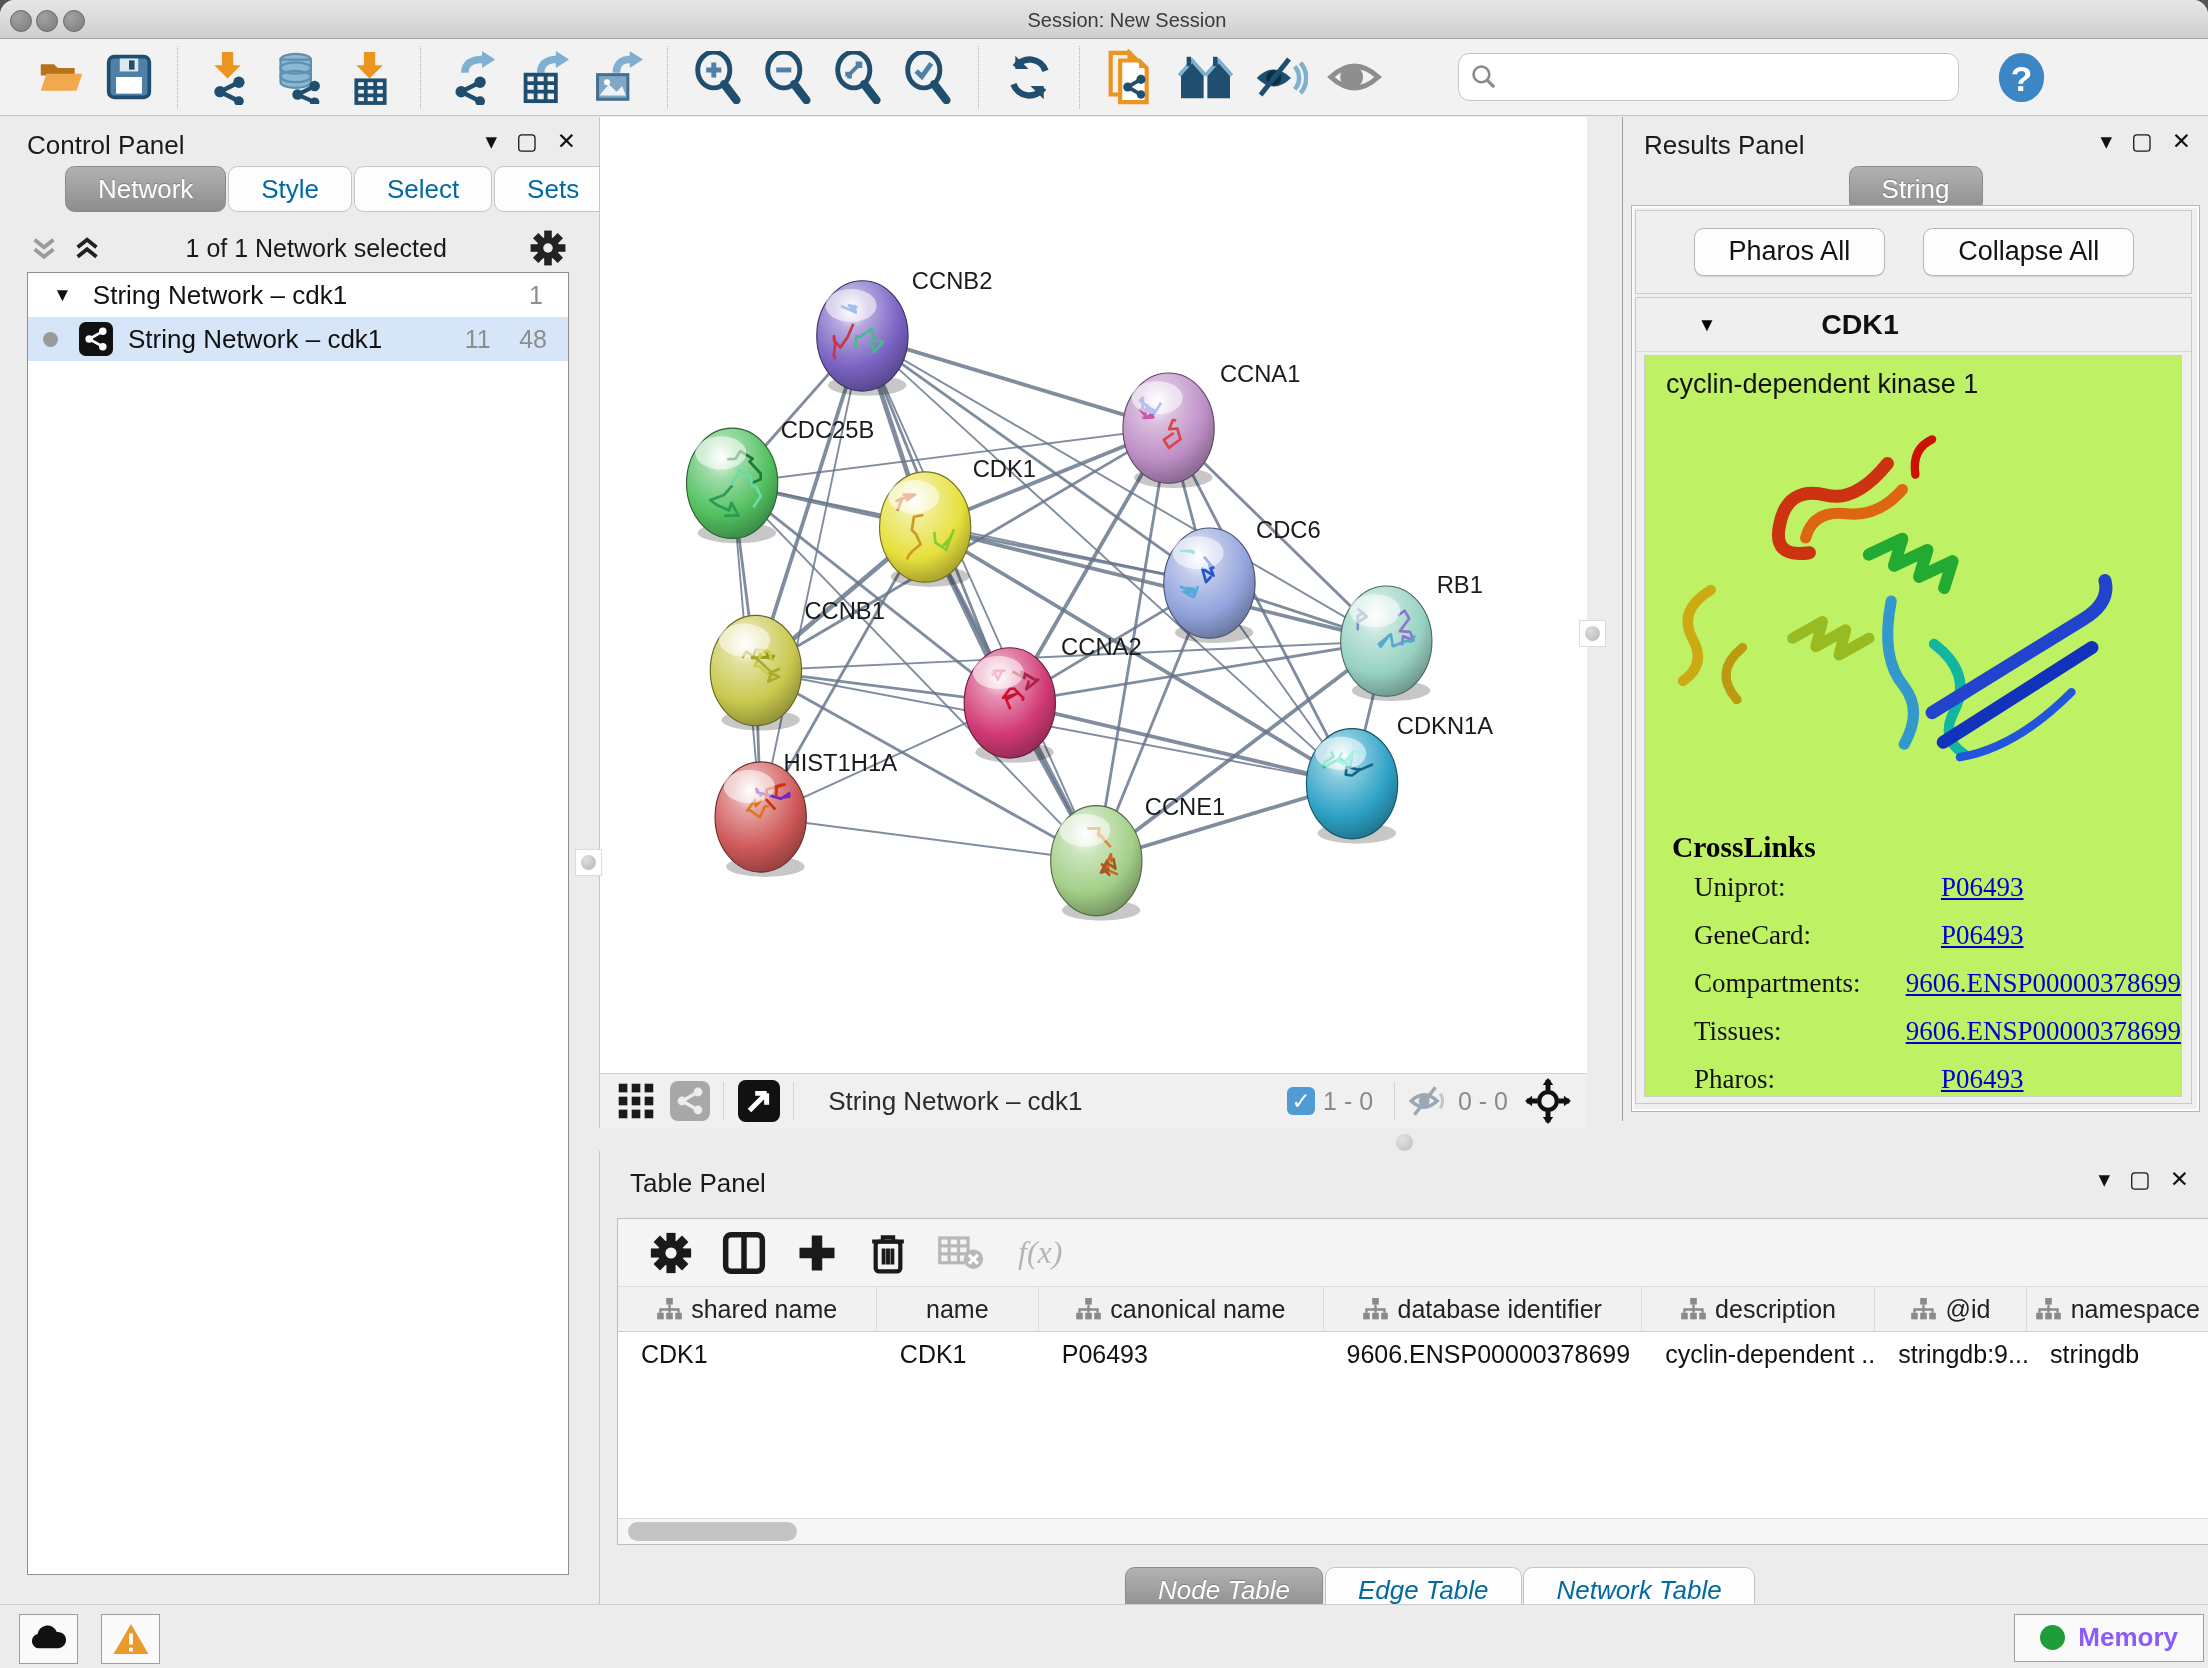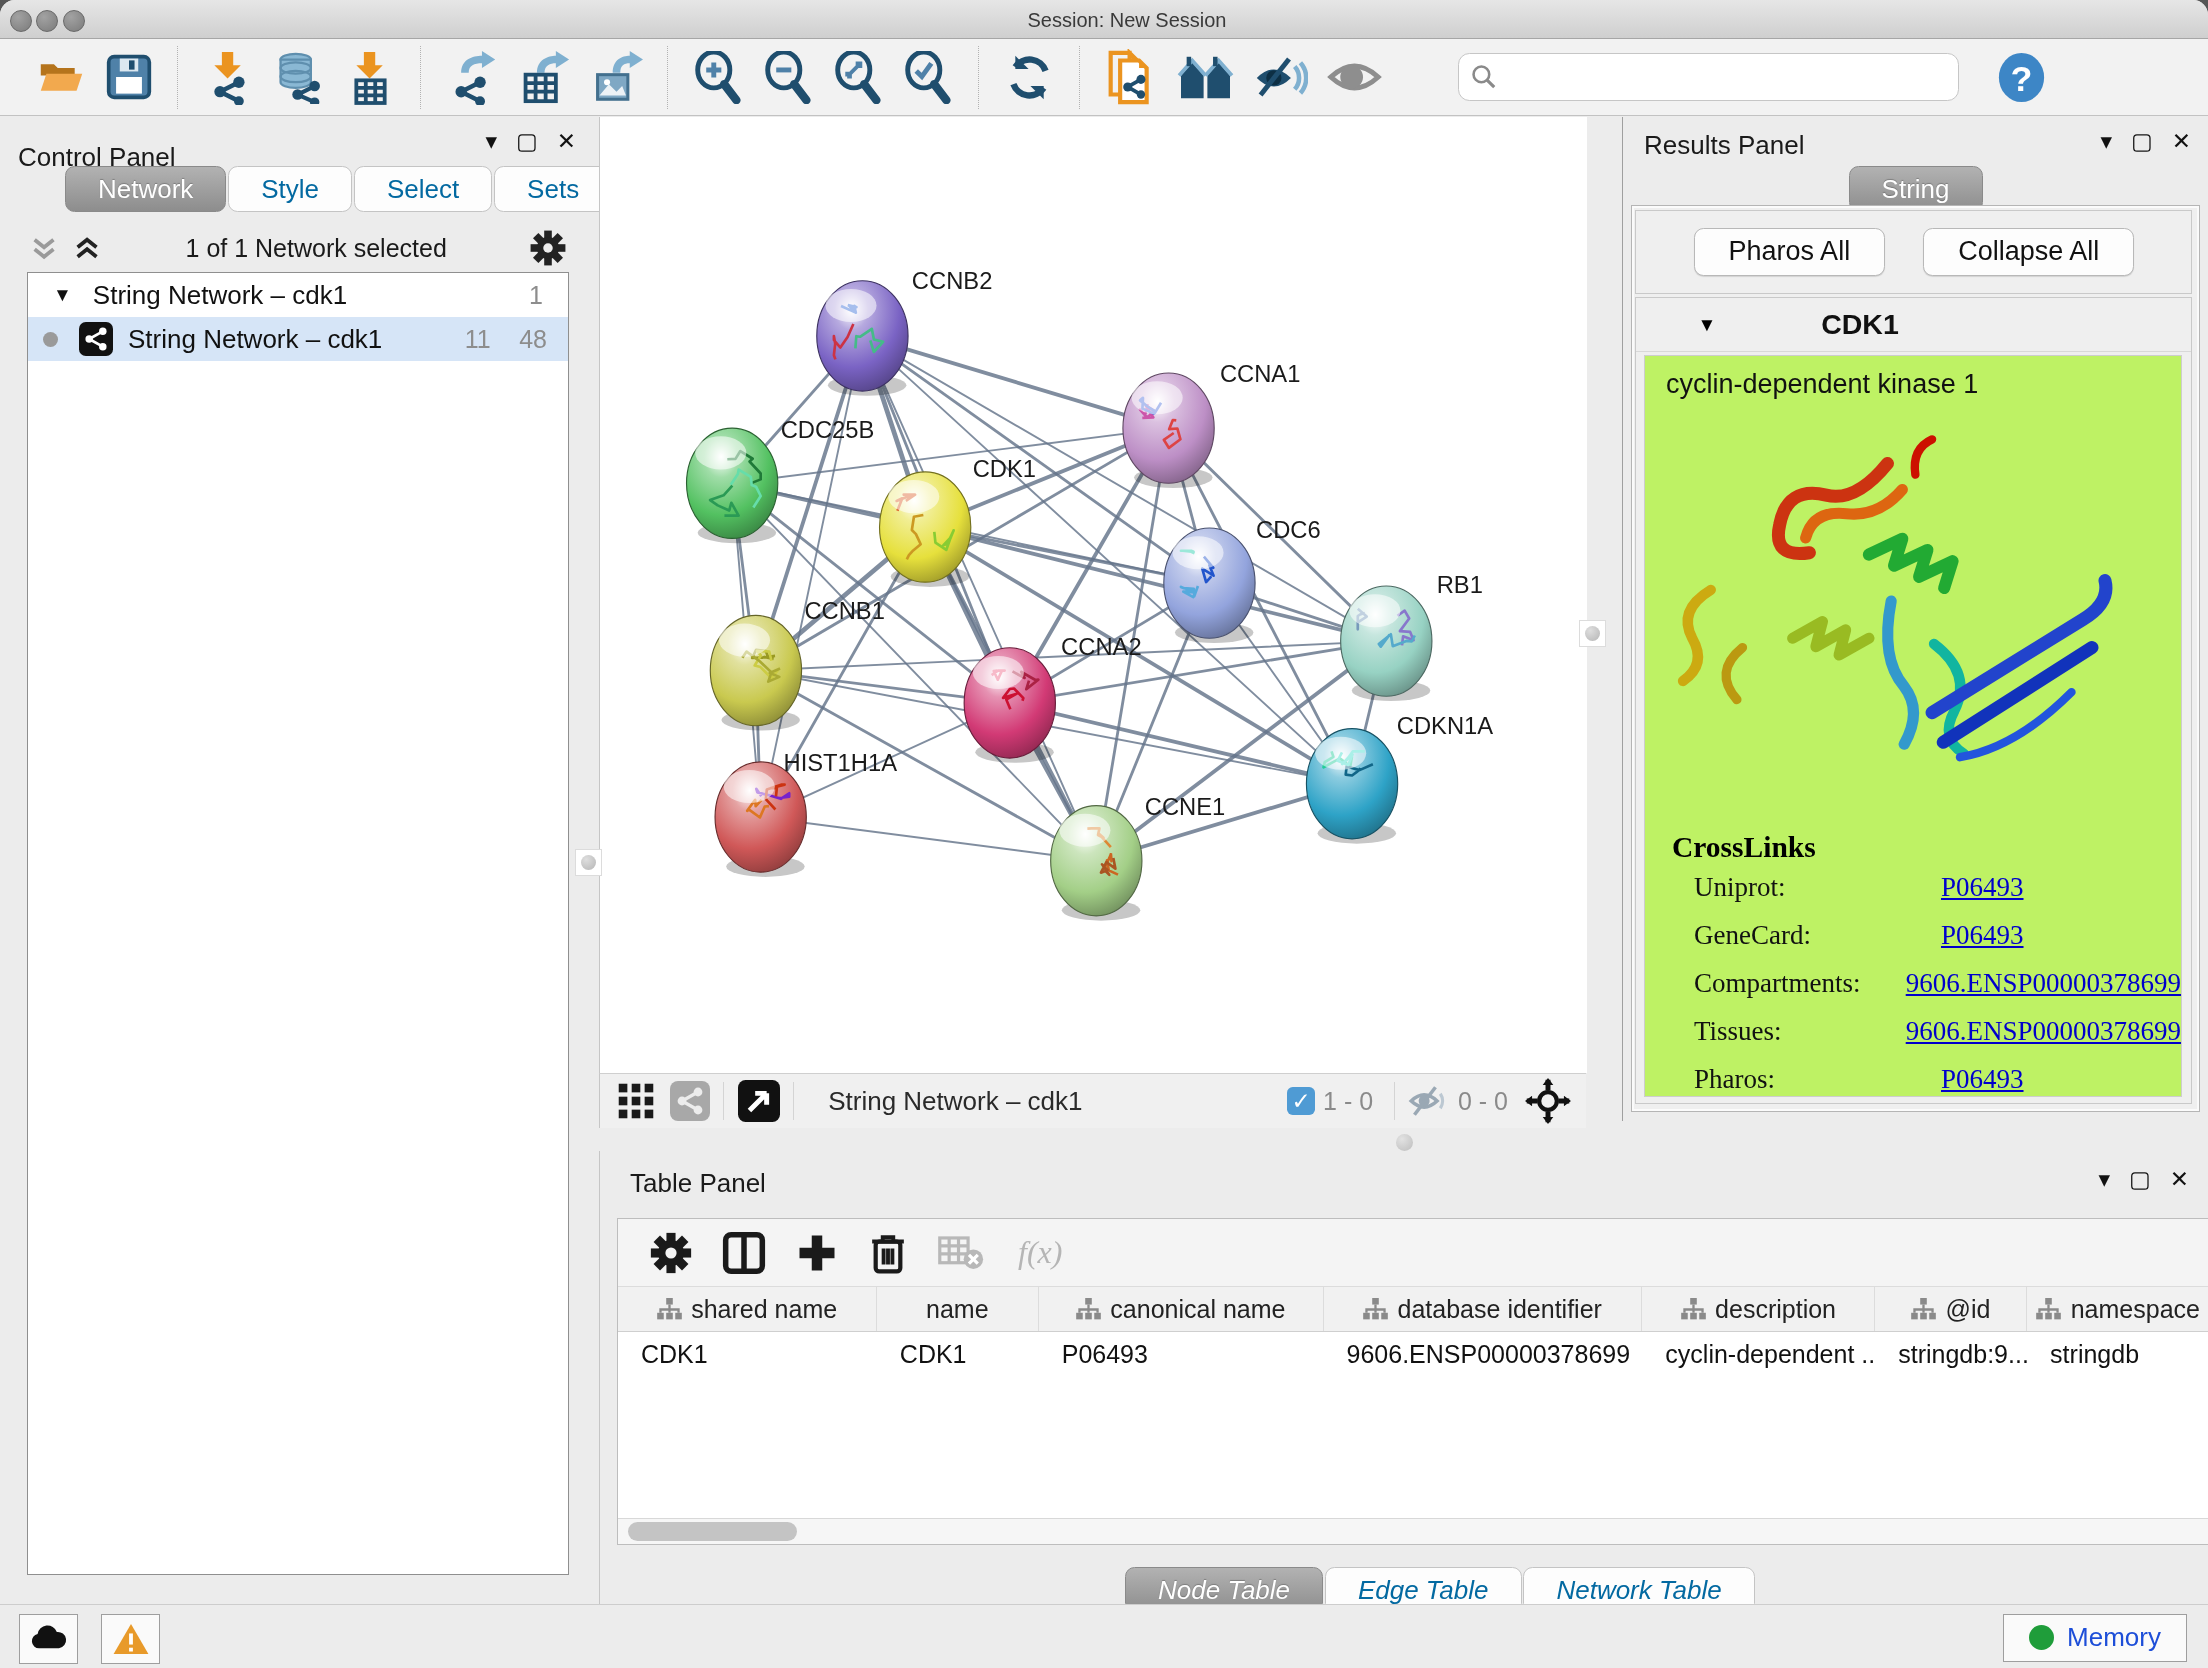--- a/index.html
+++ b/index.html
@@ -24,21 +24,21 @@
   
   .panel-title{font-size:26px;color:#1a1a1a;}
   .winbtns{position:absolute;top:0;right:13.3px;display:flex;gap:19px;align-items:center;height:34px;}
   .winbtn{font-size:23px;color:#111;cursor:pointer;line-height:1;}
   .tab{height:44px;line-height:44px;padding:0 32px;font-size:26px;border-radius:9.5px;
        background:#fdfdfd;border:1px solid #c4c4c4;color:#0369a1;margin-right:1.9px;cursor:pointer;}
   .tab.sel{background:linear-gradient(#b2b2b2,#8d8d8d);color:#fff;border-color:#8a8a8a;
            text-shadow:0 -1px 1px rgba(0,0,0,.25);}
   
   #control{position:absolute;left:0;top:117px;width:599px;height:1487px;background:#ececec;}
-  #cp-title{position:absolute;left:18px;top:13.3px;margin-top:12px;}
+  #cp-title{position:absolute;left:27px;top:13.3px;}
   #cp-tabs{position:absolute;left:65px;top:49px;display:flex;}
   #cp-listhead{position:absolute;left:28.5px;top:110px;width:538px;height:42px;display:flex;align-items:center;}
   #cp-status{flex:1;text-align:center;font-size:25px;color:#1a1a1a;}
   #cp-box{position:absolute;left:27px;top:155px;width:540px;height:1301px;background:#fff;
           border:1.9px solid #8f8f8f;}
   .tree-row{height:44px;display:flex;align-items:center;font-size:26px;color:#111;}
   .tree-row.sel{background:#d6e5f7;}
   .tree-count{color:#8d8d8d;font-size:25px;}
   
   #netview{position:absolute;left:599px;top:117px;width:987px;height:956px;background:#fff;
@@ -92,22 +92,22 @@
   .col-h svg{margin-right:9.5px;flex:none;}
   #tp-row{display:flex;height:44px;align-items:center;}
   .cell{font-size:25px;color:#111;padding-left:23px;box-sizing:border-box;overflow:hidden;white-space:nowrap;}
   #tp-hscroll{position:absolute;left:0;bottom:0;width:100%;height:25px;background:#f6f6f6;border-top:1px solid #d8d8d8;}
   #tp-thumb{position:absolute;left:9.5px;top:2.9px;width:169px;height:19px;border-radius:9.5px;background:#c4c4c4;}
   #tp-tabs{position:absolute;left:525px;top:416px;display:flex;font-style:italic;}
   
   #bottombar{position:absolute;left:0;top:1604px;width:2208px;height:65px;background:#ececec;border-top:1.9px solid #cdcdcd;}
   .bb-btn{position:absolute;top:8.6px;width:57px;height:48px;background:#fafafa;border:1.9px solid #9e9e9e;
           display:flex;align-items:center;justify-content:center;cursor:pointer;}
-  #memory-btn{position:absolute;right:21px;top:8.6px;height:46px;background:#fafafa;border:1.9px solid #9e9e9e;
-              display:flex;align-items:center;gap:13.3px;padding:0 25px;font-size:26px;color:#1d4ed8;cursor:pointer;}
+  #memory-btn{position:absolute;right:4px;top:8.6px;height:46px;background:#fafafa;border:1.9px solid #9e9e9e;
+              display:flex;align-items:center;gap:13.3px;padding:0 25px;font-size:26px;color:#8b5cf6;cursor:pointer;font-weight:bold;}
   #memory-dot{width:25px;height:25px;border-radius:50%;background:#1f9d3a;}
   .net-label{font-size:25px;fill:#1a1a1a;}
 </style>
 </head>
 <body>
 
 <div id="app">
 
   <div class="titlebar">
     <span class="traffic" style="left:9.5px"></span>

